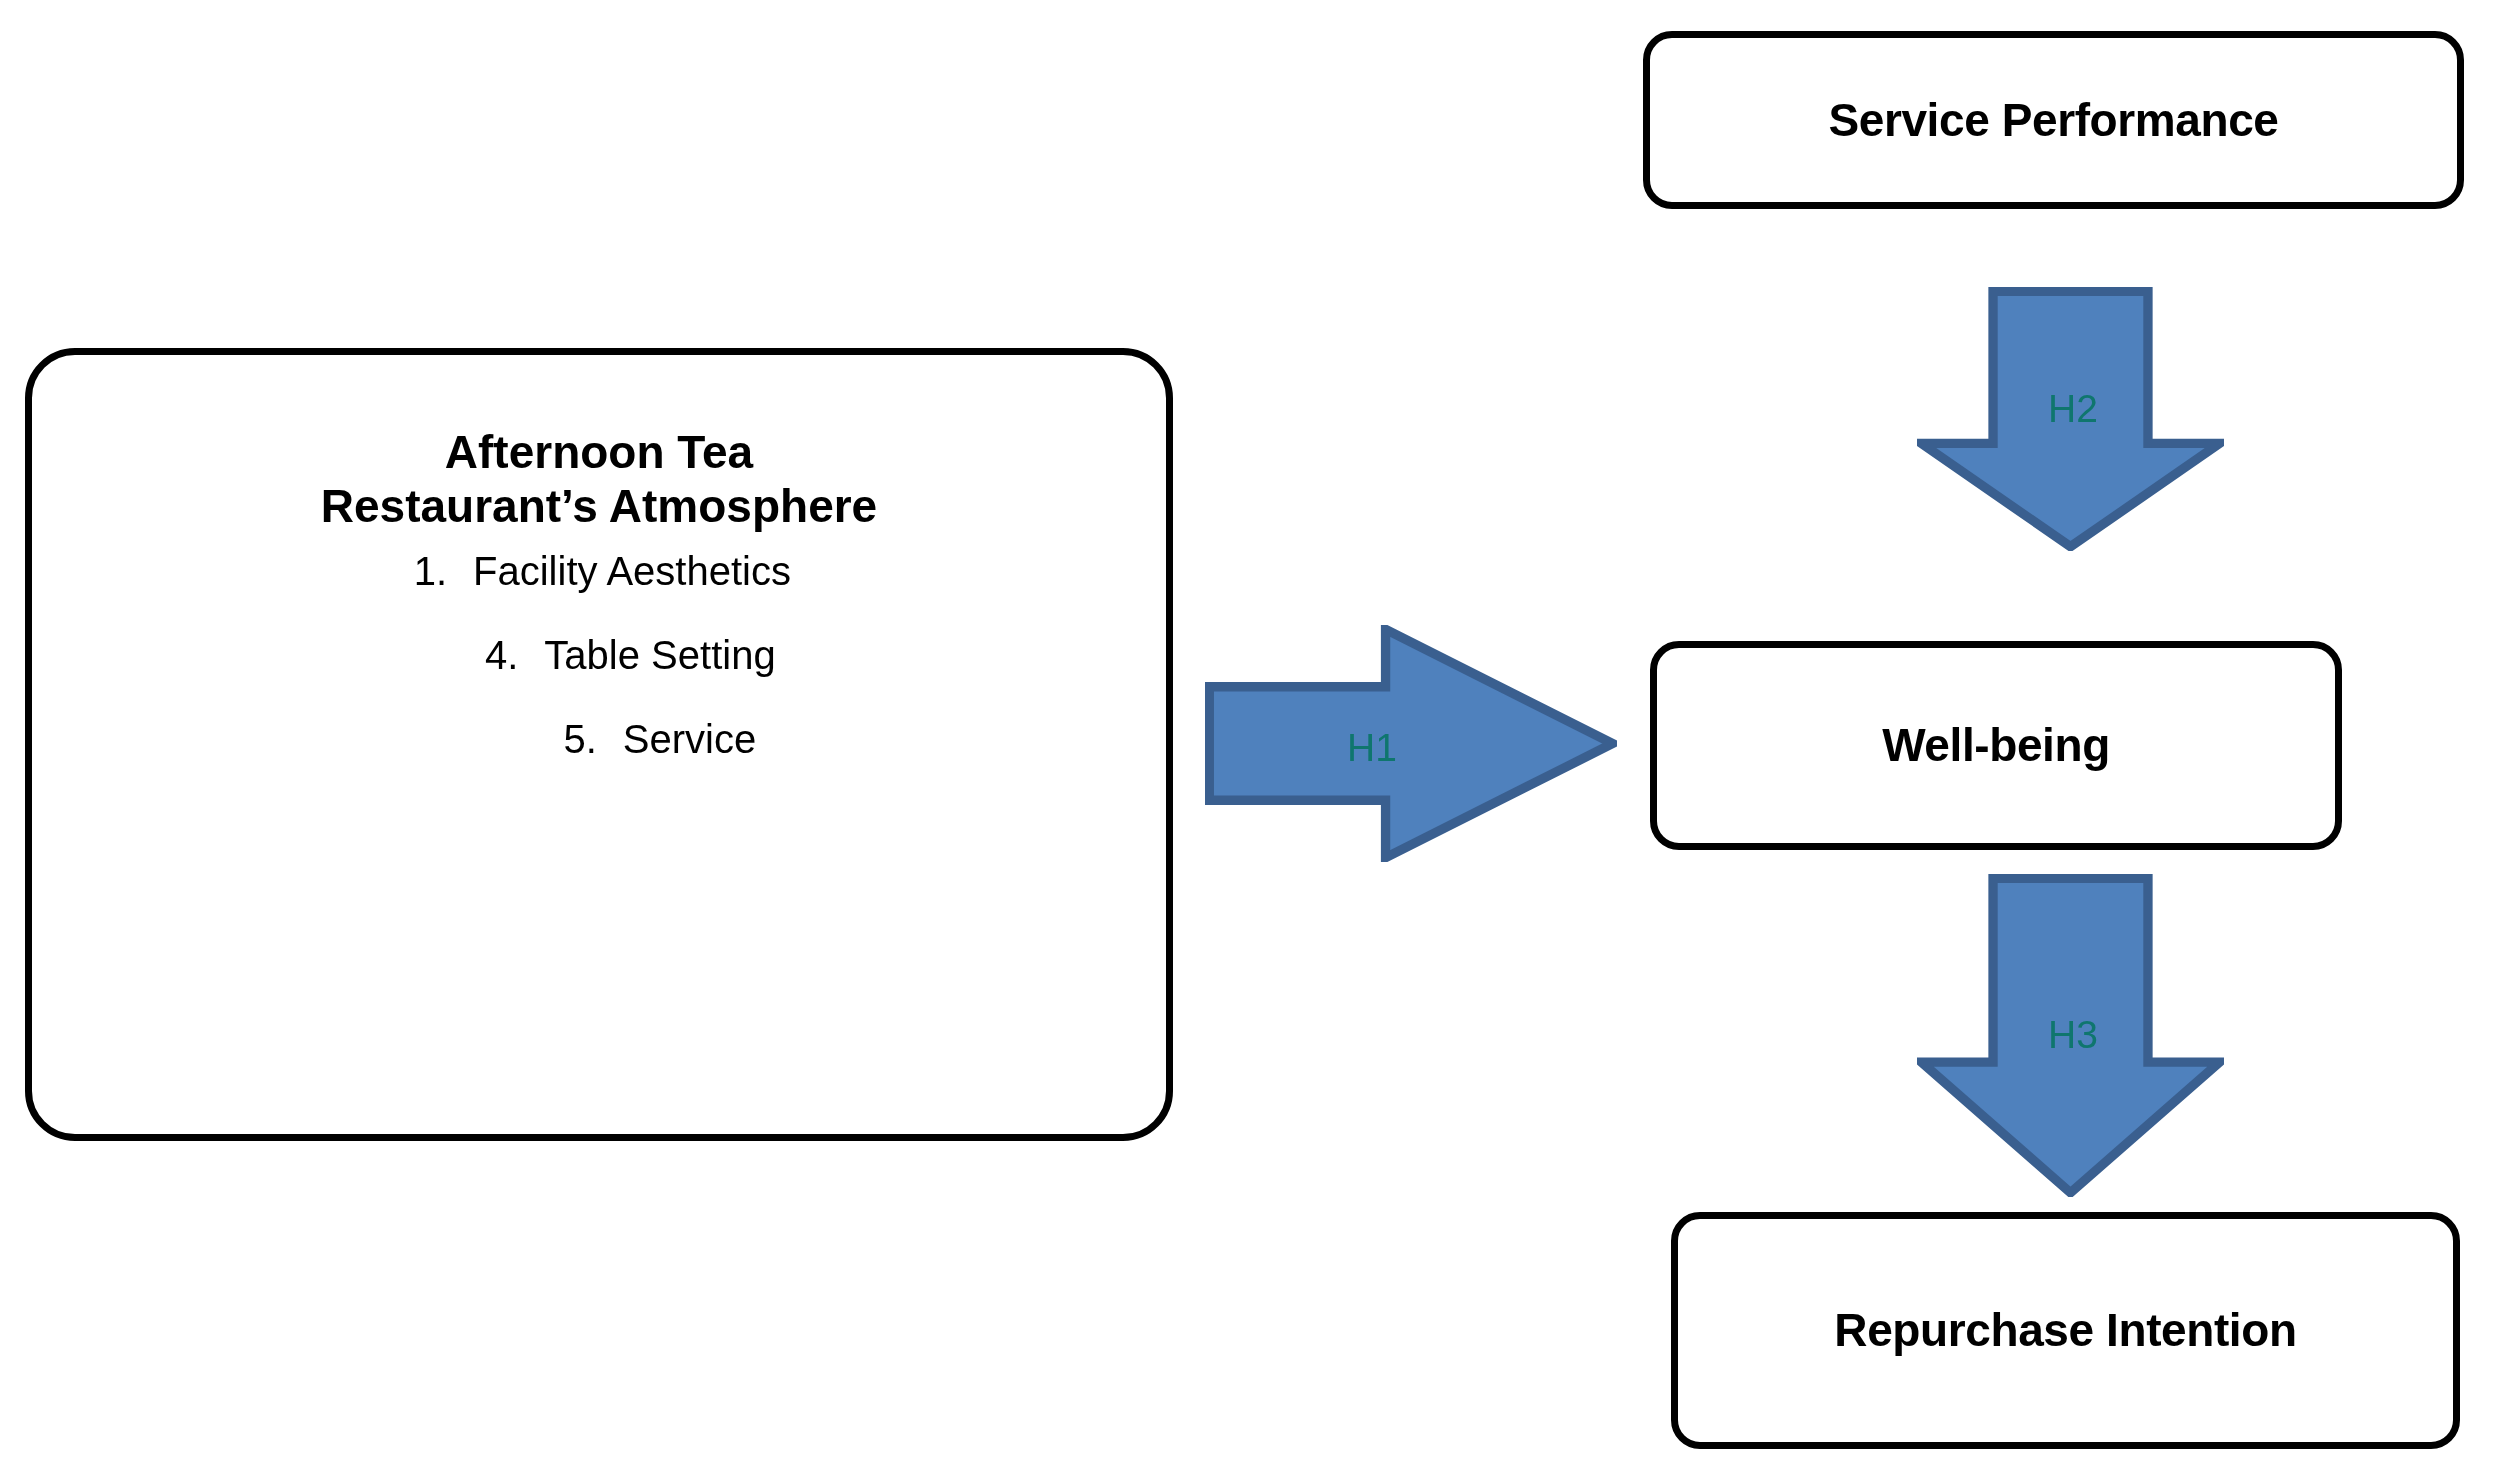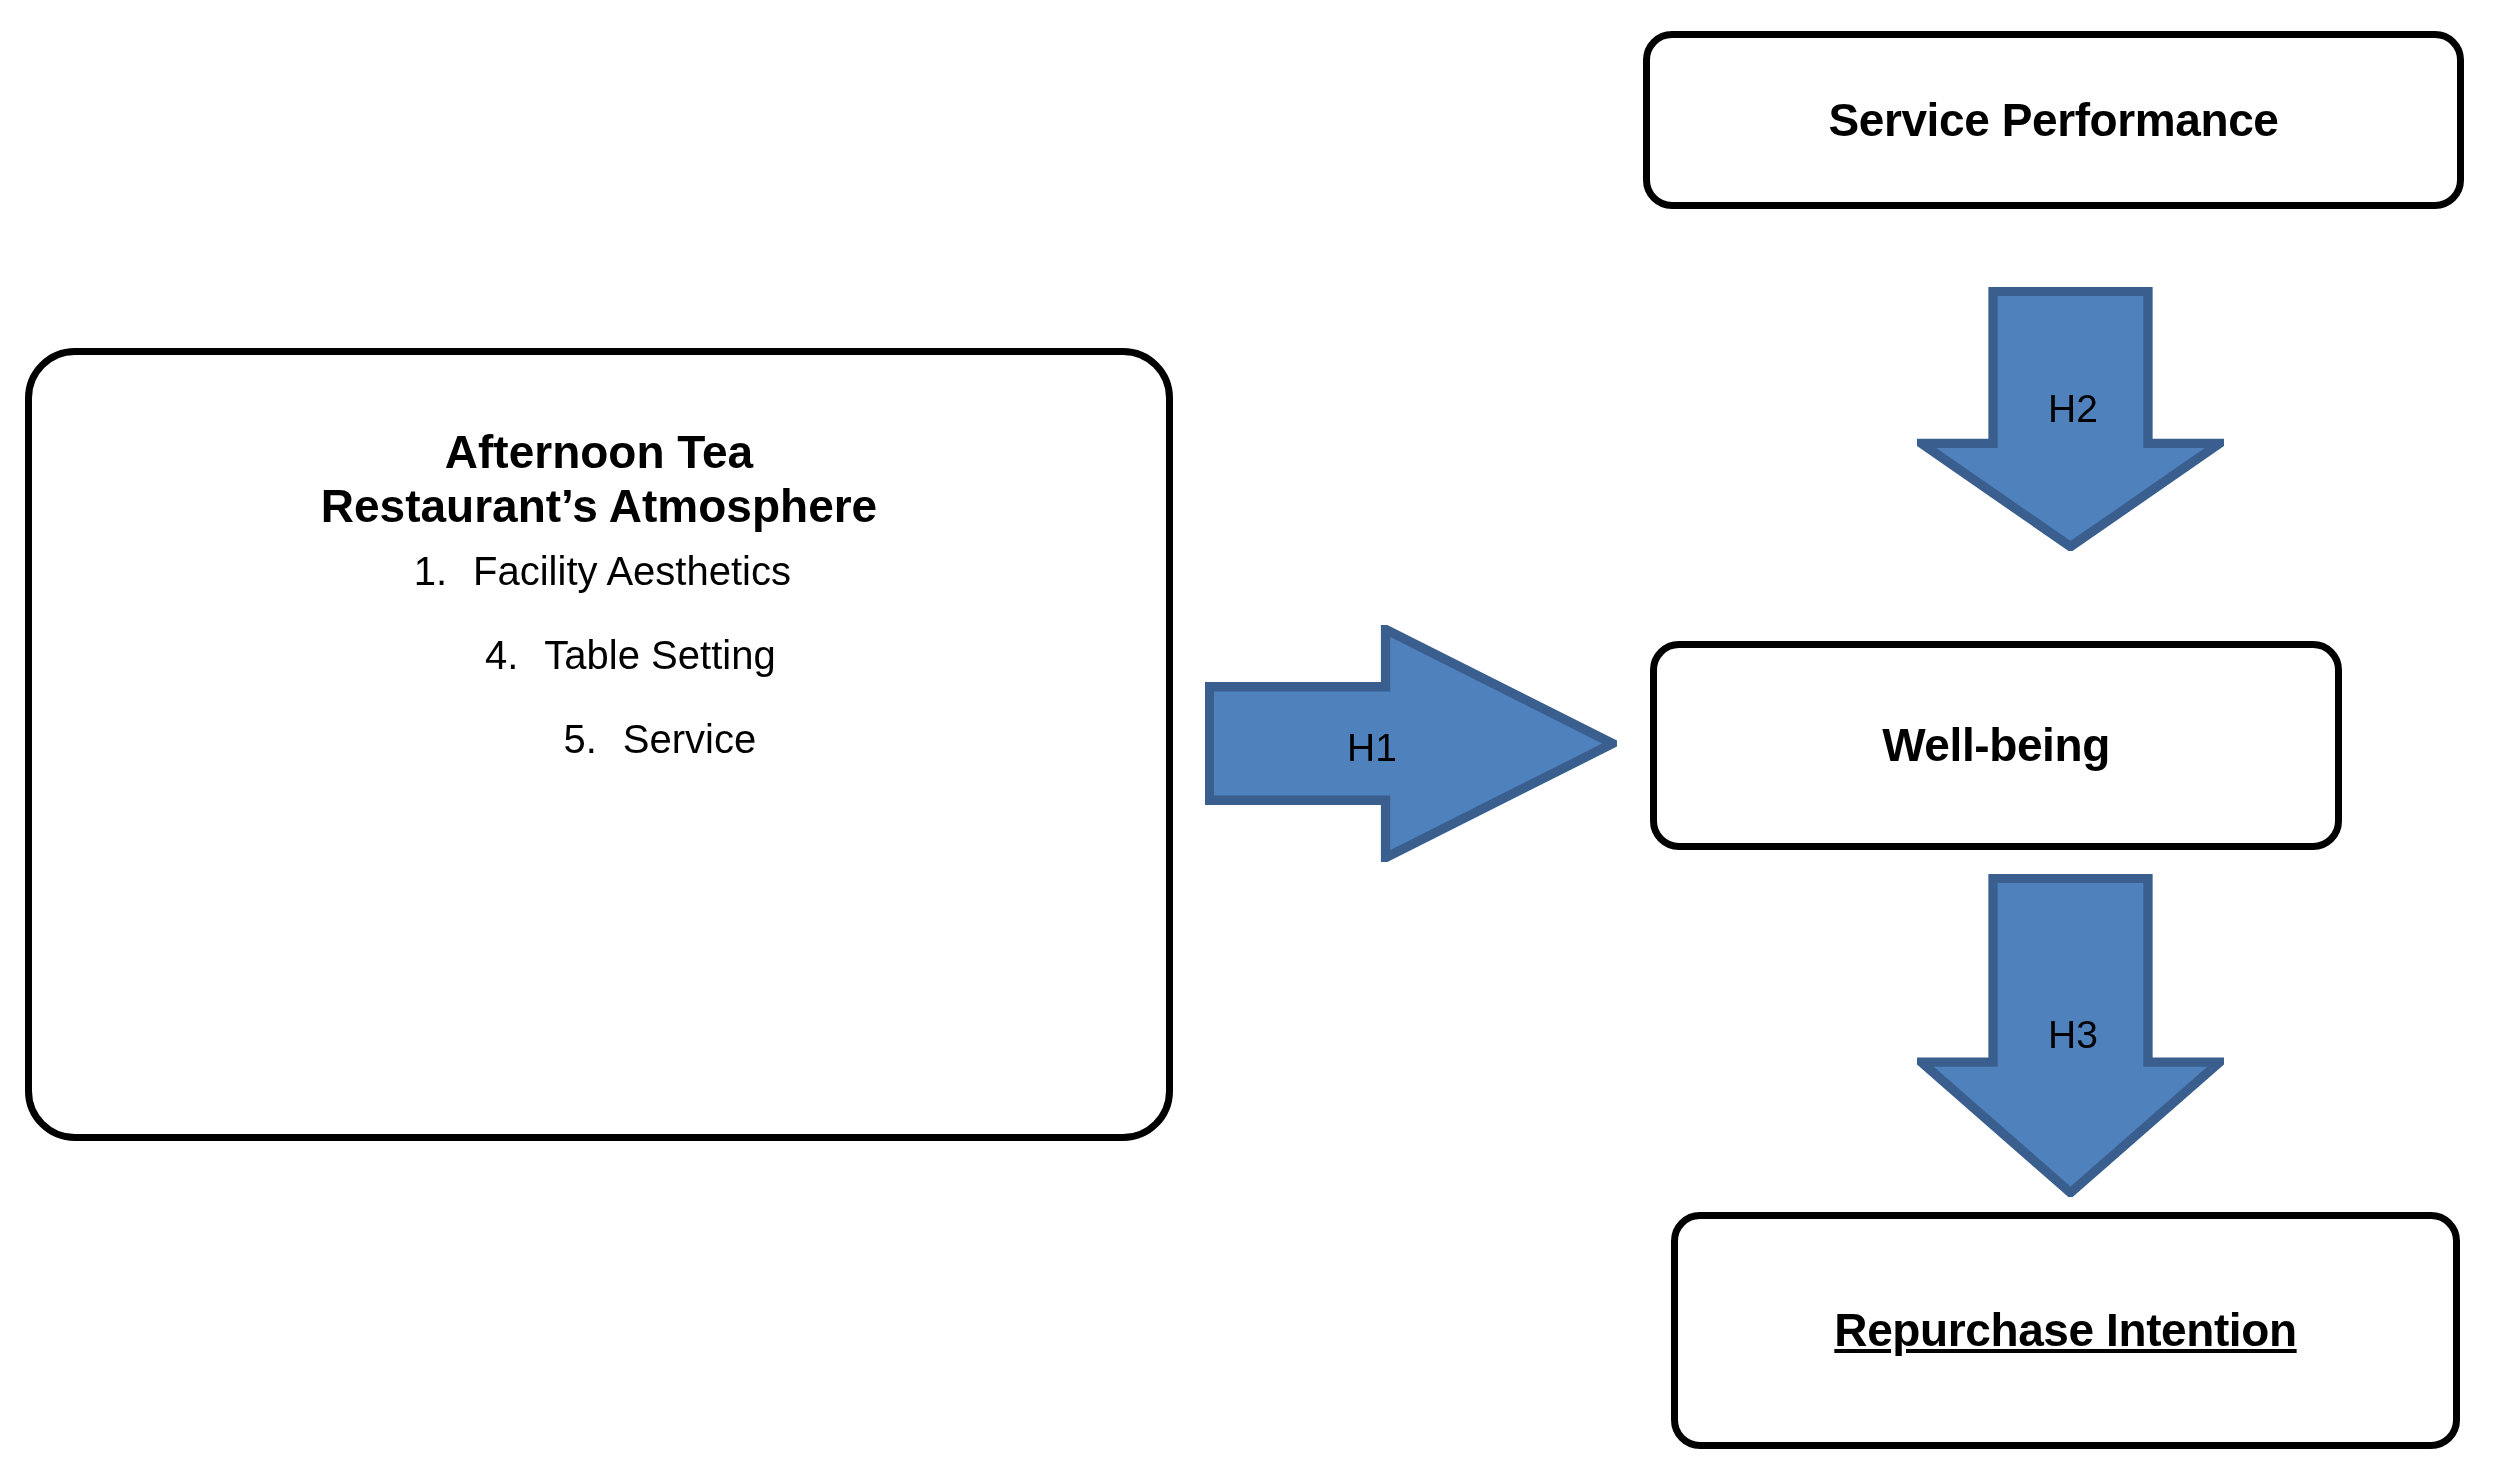--- a/index.html
+++ b/index.html
@@ -59,21 +59,20 @@
     height: 209px;
     border-radius: 29px;
   }
 
   #repurchase-node {
     left: 1671px;
     top: 1212px;
     width: 789px;
     height: 237px;
     border-radius: 29px;
-    text-decoration: underline;
   }
 
   .node-title {
     font-size: 46px;
     font-weight: bold;
     line-height: 1.02;
     letter-spacing: -0.4px;
     white-space: nowrap;
   }
 
@@ -120,21 +119,21 @@
     position: absolute;
   }
   .arrow svg {
     display: block;
     width: 100%;
     height: 100%;
   }
   .arrow-label {
     position: absolute;
     font-size: 39px;
-    color: #000000;
+    color: #0f766e;
     font-weight: normal;
     white-space: nowrap;
   }
 
   #arrow-h1 { left: 1205px; top: 625px; width: 412px; height: 237px; }
   #label-h1 { left: 1347px; top: 726px; }
 
   #arrow-h2 { left: 1917px; top: 287px; width: 307px; height: 264px; }
   #label-h2 { left: 2048px; top: 387px; }
 

